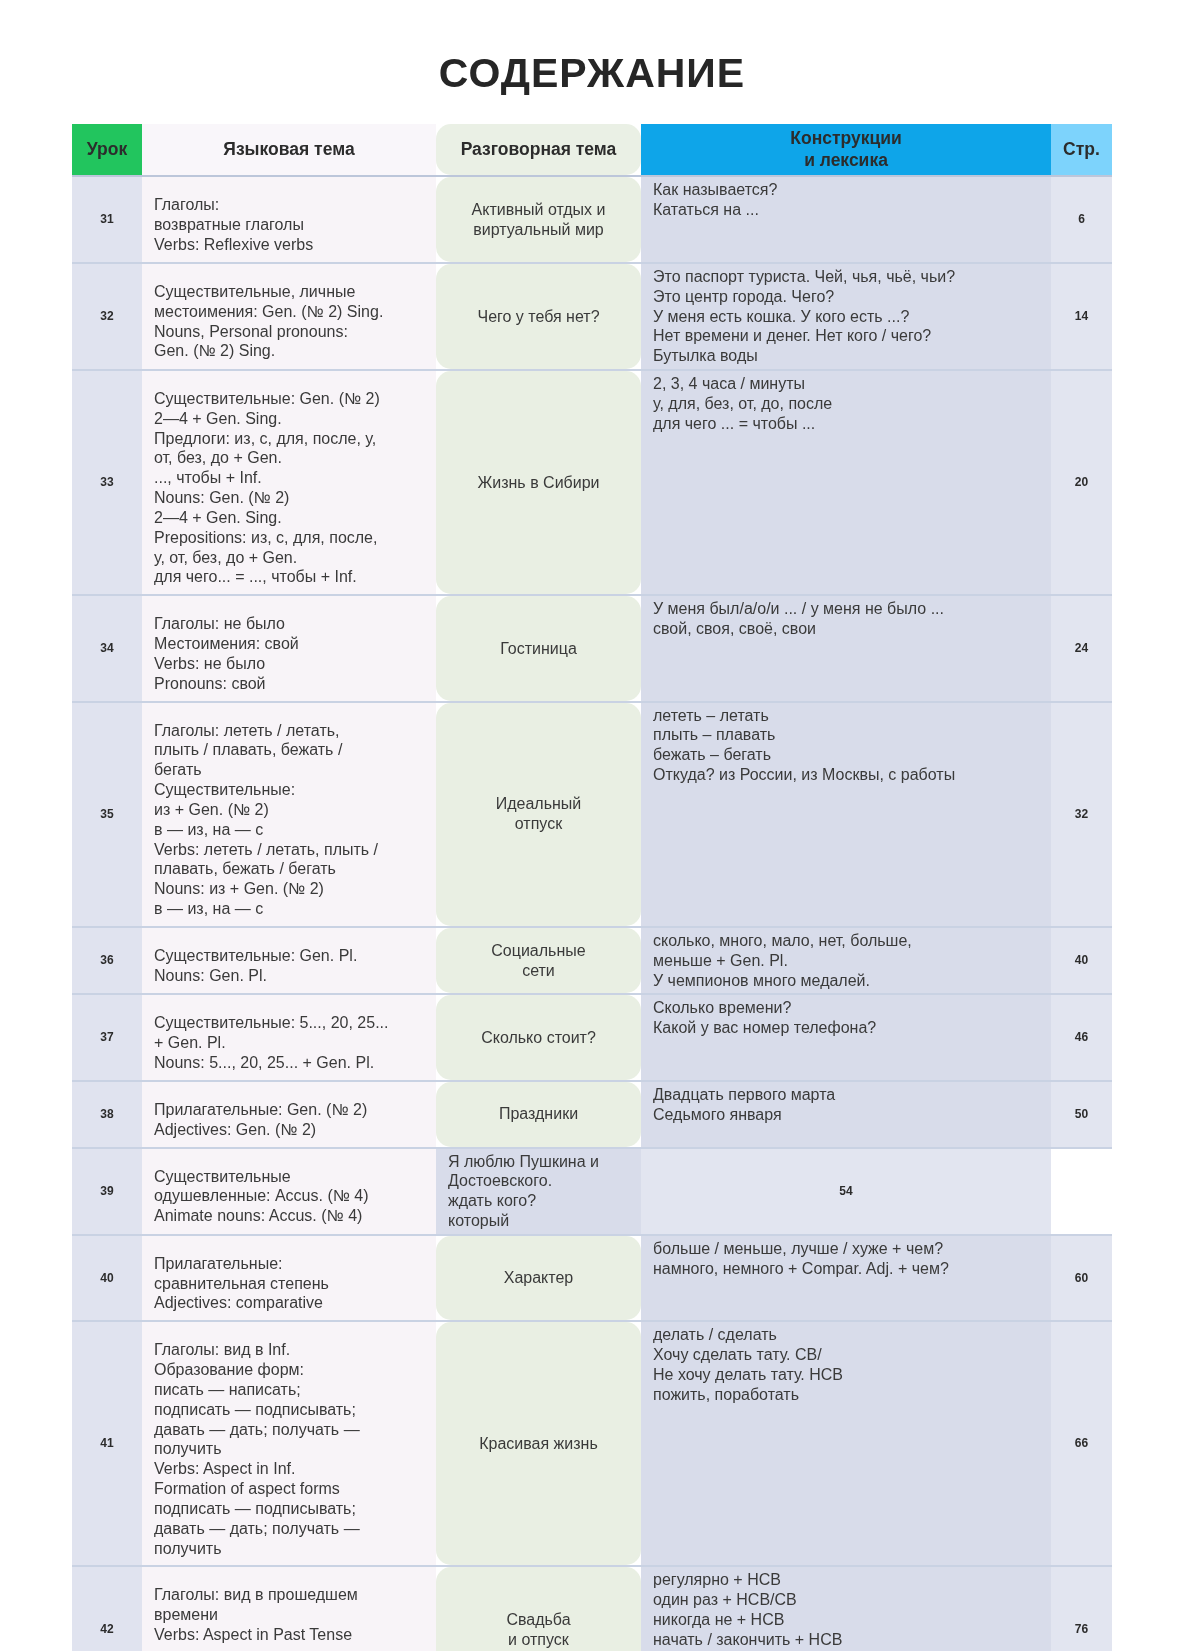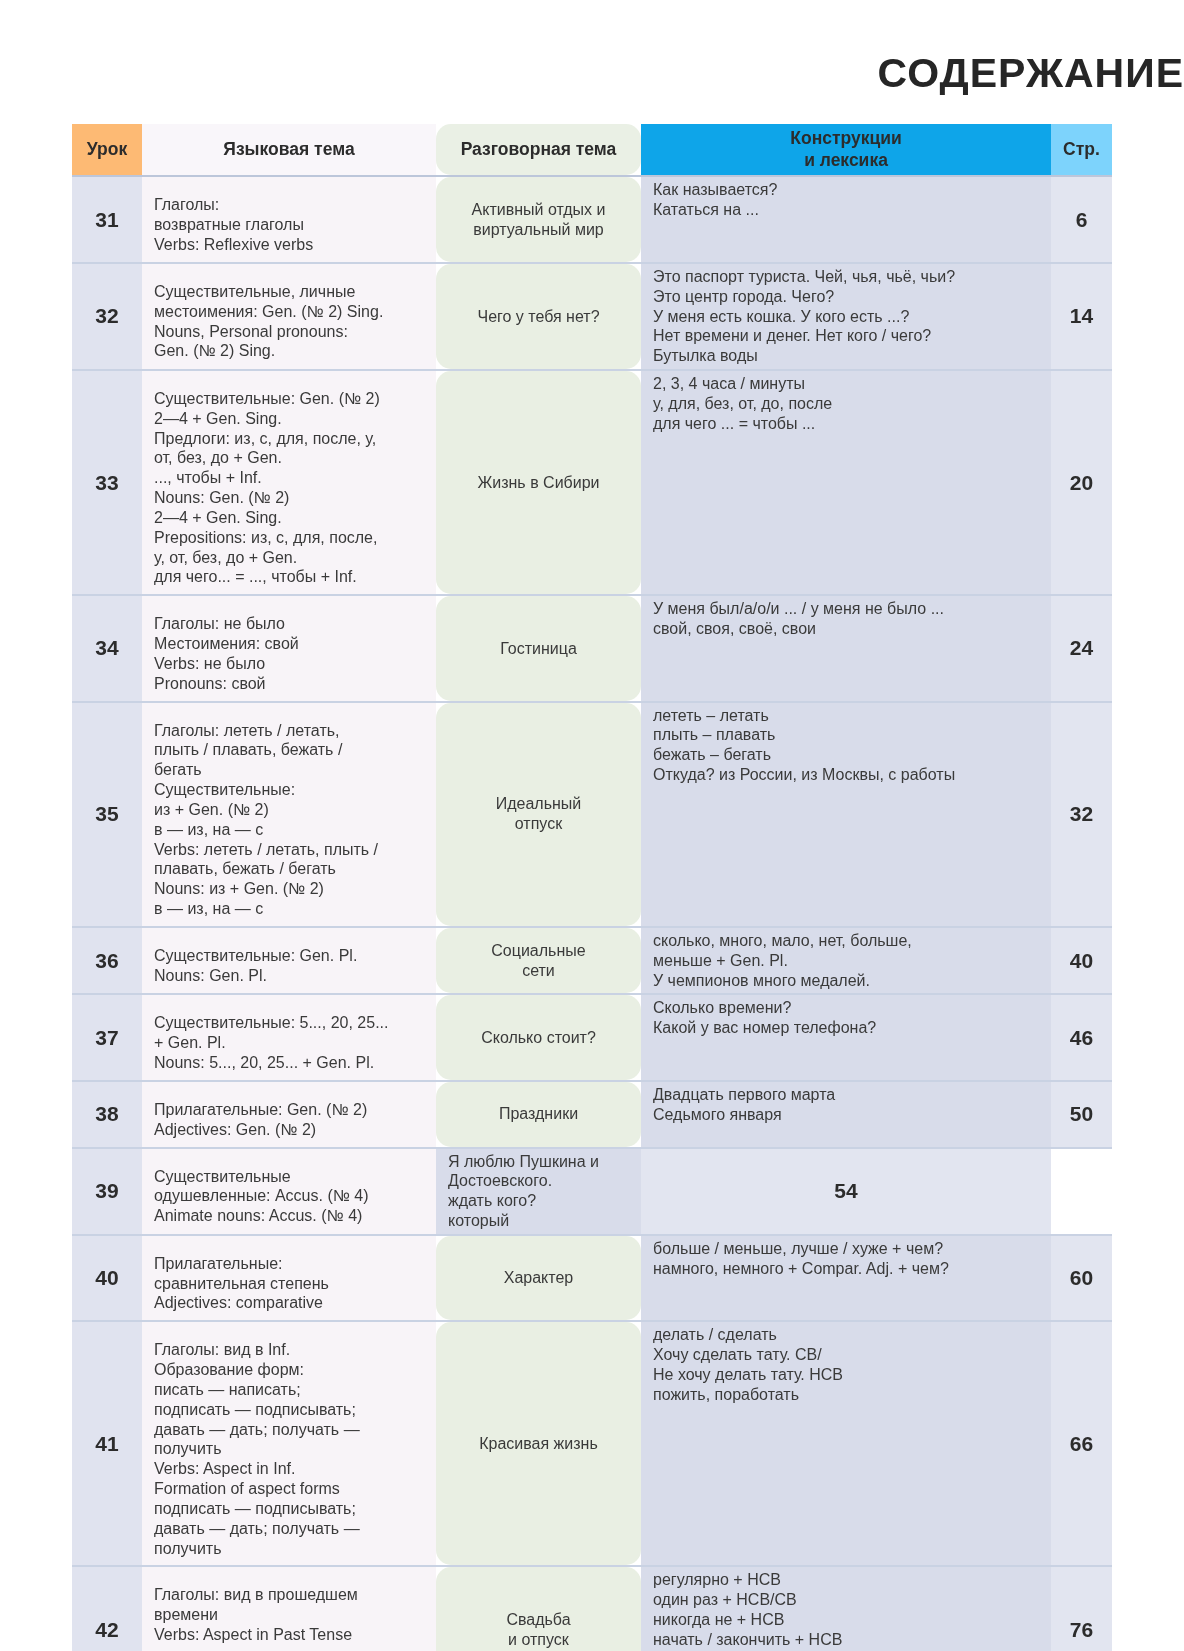--- a/index.html
+++ b/index.html
@@ -7,21 +7,21 @@
   body {
     width: 1184px;
     height: 1651px;
     font-family: "Liberation Sans", "DejaVu Sans", sans-serif;
     color: #3a3a3a;
     position: relative;
     overflow: hidden;
   }
   .page-title {
     margin-top: 50px;
-    text-align: right;
+    text-align: center;
     font-size: 41px;
     font-weight: bold;
     letter-spacing: 1px;
     color: #262626;
   }
   .toc-table {
     width: 1040px;
     margin: 27px auto 0 auto;
   }
   .trow {
@@ -32,40 +32,40 @@
   .trow:last-child { border-bottom: 3px solid #c2cbdf; }
   .trow-header { border-bottom: 2px solid #bcc6da; min-height: 46px; }
   .trow-data { min-height: 60px; }
 
   
   .c-lesson        { background: #e0e3ef; }
   .c-language      { background: #f8f4f8; }
   .c-conversation  { background: #e9efe3; border-radius: 15px; }
   .c-constructions { background: #d8dcea; }
   .c-page          { background: #e2e5f0; }
-  .trow-header .c-lesson        { background: #fdba74; }
+  .trow-header .c-lesson        { background: #22c55e; }
   .trow-header .c-language      { background: #f9f6fa; }
   .trow-header .c-conversation  { background: #eaf0e5; }
   .trow-header .c-constructions { background: #0ea5e9; }
   .trow-header .c-page          { background: #7dd3fc; }
 
   .cell {
     font-size: 16px;
     line-height: 1.24;
     white-space: pre-line;
   }
   .cell-center {
     display: flex;
     align-items: center;
     justify-content: center;
     text-align: center;
   }
   .c-lesson, .c-page {
     font-weight: bold;
-    font-size: 21px;
+    font-size: 12px;
     color: #2c2c2c;
   }
   .c-language      { padding: 18px 10px 7px 12px; }
   .c-constructions { padding: 3px 12px; }
   .c-conversation  { padding: 5px 0; }
   .trow-header .cell {
     font-weight: bold;
     font-size: 17.5px;
     color: #2c2c2c;
     padding: 4px 6px;

